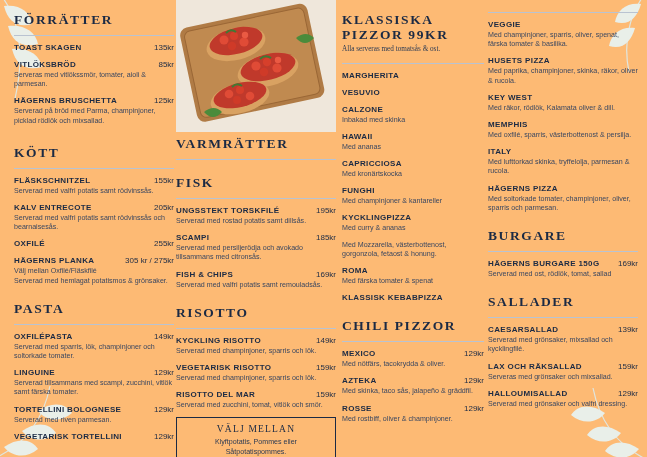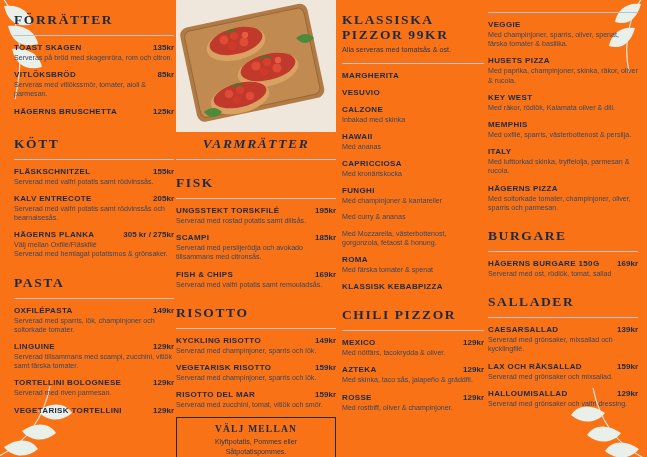--- a/index.html
+++ b/index.html
@@ -11,21 +11,21 @@
     width: 647px;
     height: 457px;
     overflow: hidden;
     font-family: "Liberation Sans", sans-serif;
     color: #1b2a44;
     position: relative;
   }
   .menu {
     position: absolute;
     inset: 0;
-    background: #f97316;
+    background: #fdba74;
   }
   
   .leaf {
     position: absolute;
     color: #e6ece6;
     pointer-events: none;
   }
   .leaf.tl { top: -6px; left: -10px; }
   .leaf.bl { bottom: -8px; left: -12px; }
   .leaf.br { bottom: -10px; right: -8px; }
@@ -44,56 +44,55 @@
   h2.section {
     font-family: "Liberation Serif", serif;
     font-weight: bold;
     font-size: 13.5px;
     letter-spacing: 1.6px;
     color: #1b2a44;
     margin: 0 0 7px 0;
     text-transform: uppercase;
   }
   h2.section.center {
-    text-align: center;
-    font-style: italic;
   }
   h2.section.two-line {
     line-height: 15px;
   }
   .rule {
     border: 0;
     border-top: 1px solid #b9c3d1;
     margin: 0 0 7px 0;
   }
   .sub-note {
     font-size: 7.2px;
     line-height: 9.5px;
     color: #2b3a53;
     margin: -4px 0 8px 0;
+    font-family: Liberation Serif, serif;
   }
 
   .item { margin-bottom: 7px; }
   .item-row {
     display: flex;
     align-items: baseline;
     justify-content: space-between;
     gap: 4px;
   }
   .item-name {
     font-size: 8px;
     font-weight: bold;
     letter-spacing: 0.35px;
     text-transform: uppercase;
     color: #1b2a44;
     line-height: 10px;
   }
   .item-price {
     font-size: 8px;
-    font-weight: bold;
+    font-weight: normal;
     color: #1b2a44;
     white-space: nowrap;
     line-height: 10px;
   }
   .item-desc {
     font-size: 7.1px;
     line-height: 9.2px;
     color: #3a4760;
     margin-top: 1px;
   }
@@ -111,21 +110,21 @@
 
   
   .box {
     border: 1px solid #1b2a44;
     padding: 6px 7px 7px 7px;
     text-align: center;
     margin-top: 6px;
   }
   .box-title {
     font-family: "Liberation Serif", serif;
-    font-weight: bold;
+    font-weight: normal;
     font-size: 9.5px;
     letter-spacing: 1.2px;
     margin-bottom: 4px;
   }
   .box-text {
     font-size: 7.1px;
     line-height: 9.4px;
     color: #2b3a53;
   }
 
@@ -179,34 +178,34 @@
 
   <div class="col col-left">
     <h2 class="section">FÖRRÄTTER</h2>
     <hr class="rule">
 
     <div class="item">
       <div class="item-row">
         <span class="item-name">TOAST SKAGEN</span>
         <span class="item-price">135kr</span>
       </div>
-      <div class="item-desc">Serveras på bröd med skagenröra, rom och citron.</div>
     </div>
     <div class="item">
       <div class="item-row">
         <span class="item-name">VITLÖKSBRÖD</span>
         <span class="item-price">85kr</span>
       </div>
       <div class="item-desc">Serveras med vitlökssmör, tomater, aioli &amp; parmesan.</div>
     </div>
     <div class="item">
       <div class="item-row">
         <span class="item-name">HÄGERNS BRUSCHETTA</span>
         <span class="item-price">125kr</span>
       </div>
+      <div class="item-desc">Serverad på bröd med Parma, champinjoner, picklad rödlök och mixsallad.</div>
     </div>
 
     <div class="spacer-12"></div>
 
     <h2 class="section">KÖTT</h2>
     <hr class="rule">
 
     <div class="item">
       <div class="item-row">
         <span class="item-name">FLÄSKSCHNITZEL</span>
@@ -215,20 +214,24 @@
       <div class="item-desc">Serverad med valfri potatis samt rödvinssås.</div>
     </div>
     <div class="item">
       <div class="item-row">
         <span class="item-name">KALV ENTRECOTE</span>
         <span class="item-price">205kr</span>
       </div>
       <div class="item-desc">Serverad med valfri potatis samt rödvinssås och bearnaisesås.</div>
     </div>
     <div class="item">
+      <div class="item-row">
+        <span class="item-name">OXFILÉ</span>
+        <span class="item-price">255kr</span>
+      </div>
     </div>
     <div class="item">
       <div class="item-row">
         <span class="item-name">HÄGERNS PLANKA</span>
         <span class="item-price">305 kr / 275kr</span>
       </div>
       <div class="item-desc" style="white-space:pre-line">Välj mellan Oxfilé/Fläskfilé
 Serverad med hemlagat potatismos &amp; grönsaker.</div>
     </div>
 
@@ -405,20 +408,21 @@
     </div>
     <div class="item">
       <div class="item-name">CAPRICCIOSA</div>
       <div class="item-desc">Med kronärtskocka</div>
     </div>
     <div class="item">
       <div class="item-name">FUNGHI</div>
       <div class="item-desc">Med champinjoner &amp; kantareller</div>
     </div>
     <div class="item">
+      <div class="item-name">KYCKLINGPIZZA</div>
       <div class="item-desc">Med curry &amp; ananas</div>
     </div>
     <div class="item">
       <div class="item-desc">Med Mozzarella, västerbottenost, gorgonzola, fetaost &amp; honung.</div>
     </div>
     <div class="item">
       <div class="item-name">ROMA</div>
       <div class="item-desc">Med färska tomater &amp; spenat</div>
     </div>
     <div class="item">
@@ -505,21 +509,21 @@
         <span class="item-name">CAESARSALLAD</span>
         <span class="item-price">139kr</span>
       </div>
       <div class="item-desc">Serverad med grönsaker, mixsallad och kycklingfilé.</div>
     </div>
     <div class="item">
       <div class="item-row">
         <span class="item-name">LAX OCH RÄKSALLAD</span>
         <span class="item-price">159kr</span>
       </div>
-      <div class="item-desc">Serverad med grönsaker och mixsallad.</div>
+      <div class="item-desc">Serveras med grönsaker och mixsallad.</div>
     </div>
     <div class="item">
       <div class="item-row">
         <span class="item-name">HALLOUMISALLAD</span>
         <span class="item-price">129kr</span>
       </div>
       <div class="item-desc">Serverad med grönsaker och valfri dressing.</div>
     </div>
 
     <div class="spacer-8"></div>

